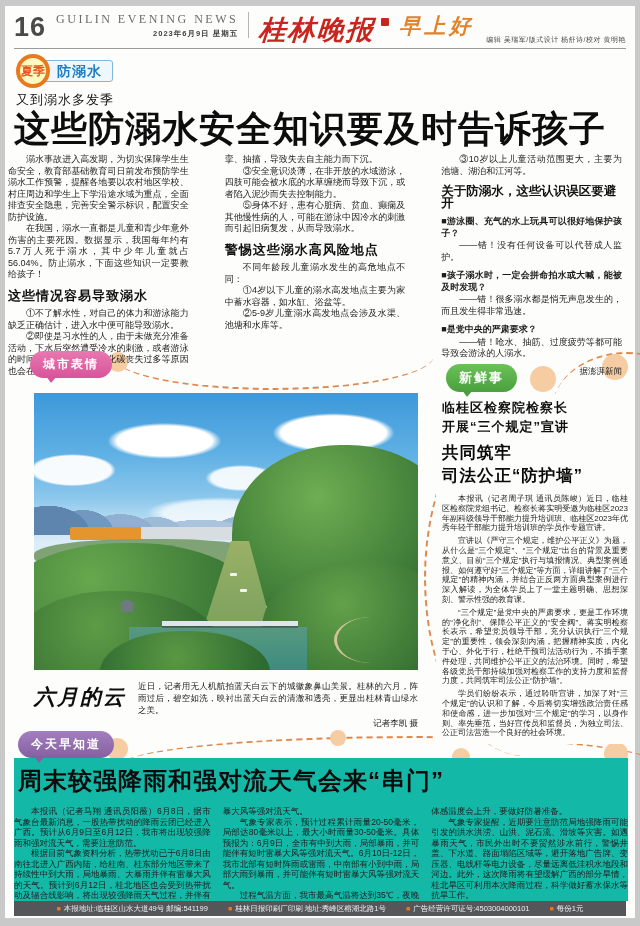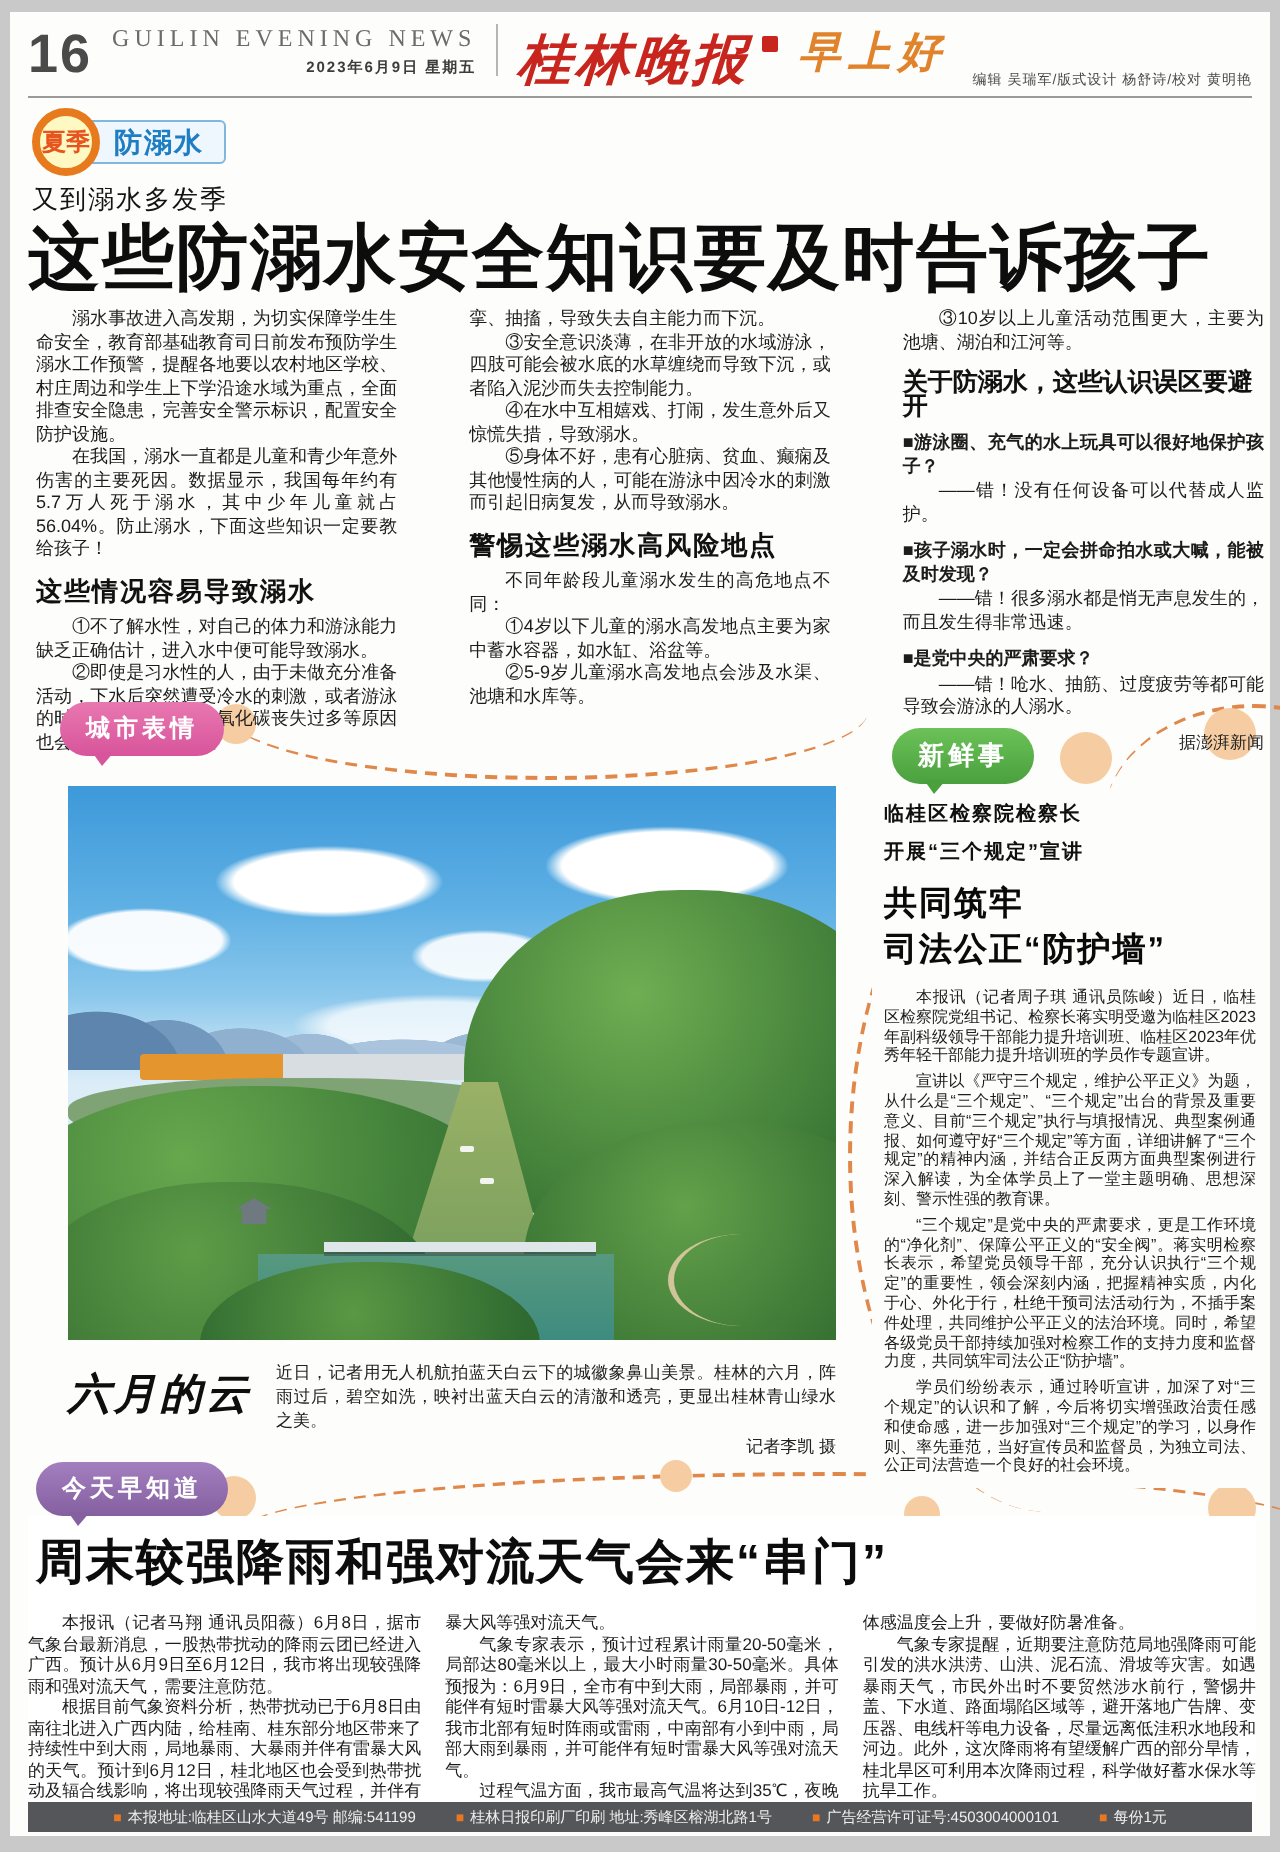--- a/index.html
+++ b/index.html
@@ -29,21 +29,21 @@
             font-size:12px; font-weight:900; color:#e8541e; z-index:2; }
   .tbox { height:22px; padding:2px 10px 0 14px; margin-left:-8px; border:1px solid #7fb7dd; border-radius:3px;
           background:#eef7fd; color:#1f7ec2; font-weight:800; font-size:14px; letter-spacing:1px; }
 
   .kicker { position:absolute; left:16px; top:91px; font-size:13px; font-weight:500; color:#141414; letter-spacing:1px; z-index:2; }
   .headline { position:absolute; left:14px; top:105px; width:614px; font-size:36px; font-weight:900;
               color:#0d0d0d; letter-spacing:1px; white-space:nowrap; z-index:2; }
 
   
   .cols { display:grid; grid-template-columns:repeat(3,1fr); column-gap:12px; }
-  .main-cols { position:absolute; left:18px; top:154px; width:614px; height:236px; z-index:2;gap:36px; }
+  .main-cols { position:absolute; left:8px; top:154px; width:614px; height:236px; z-index:2;gap:36px; }
   .col { font-size:9px; line-height:11.5px; color:#1c1c1c; }
   .para { text-indent:2em; text-align:justify; }
   .cont { text-align:justify; }
   .subhead { font-size:13px; font-weight:900; color:#111; letter-spacing:1px; margin:9px 0 7px; }
   .subhead.long { font-size:12.5px; letter-spacing:0; }
   .myth { margin-top:7px; }
   .myth .q { font-weight:700; text-align:justify; }
   .myth .a { text-indent:2em; text-align:justify; margin-top:1px; }
   .credit { text-align:right; margin-top:6px; font-size:8.5px; color:#222; }
 
@@ -119,28 +119,28 @@
   
   .caption { position:absolute; left:34px; top:680px; width:384px; display:flex; gap:12px;
              background:#fdfdfc; z-index:2; align-items:flex-start; }
   .cap-title { font-size:21px; font-weight:900; color:#0e0e0e; letter-spacing:2px; white-space:nowrap; padding-top:3px;font-style:italic; }
   .cap-body { flex:1; font-size:8.5px; line-height:12px; color:#222; text-align:justify; }
   .cap-credit { text-align:right; margin-top:1px; }
 
   
   .right-art { position:absolute; left:436px; top:394px; width:194px; background:#fdfdfc;
                z-index:2; padding:4px 2px 6px 6px; }
-  .rt-small { font-size:10px; font-weight:800; color:#101010; line-height:19px; letter-spacing:1px; }
+  .rt-small { font-size:13px; font-weight:800; color:#101010; line-height:19px; letter-spacing:1px; }
   .rt-big { font-size:16.5px; font-weight:900; color:#0a0a0a; line-height:23px; letter-spacing:1px; }
   .rt-big.first { margin-top:5px; }
   .right-art .para { font-size:8px; line-height:9.8px; margin-top:3px; color:#1c1c1c; }
   .right-art .para.first { margin-top:7px; }
 
   
-  .weather { position:absolute; left:14px; top:758px; width:614px; height:143px; background:#ffffff; z-index:2; }
+  .weather { position:absolute; left:14px; top:758px; width:614px; height:143px; background:#14b8a6; z-index:2; }
   .w-headline { font-size:24px; font-weight:900; color:#0c0c0c; letter-spacing:1px; margin:7px 0 9px 4px; }
   .w-cols { height:100px; overflow:hidden; }
   .w-cols .col { font-size:8.5px; line-height:10.5px; }
 
   
   .foot { position:absolute; left:14px; right:14px; top:901px; height:15px; background:#55565a;
           display:flex; align-items:center; justify-content:center; gap:20px; z-index:3; }
   .fitem { font-size:7.5px; color:#f0f0f0; white-space:nowrap; }
   .fitem::before { content:"■"; color:#e87722; margin-right:3px; font-size:7px; }
 </style>
@@ -187,21 +187,20 @@
     <div class="col">
       <p class="para">溺水事故进入高发期，为切实保障学生生命安全，教育部基础教育司日前发布预防学生溺水工作预警，提醒各地要以农村地区学校、村庄周边和学生上下学沿途水域为重点，全面排查安全隐患，完善安全警示标识，配置安全防护设施。</p>
       <p class="para">在我国，溺水一直都是儿童和青少年意外伤害的主要死因。数据显示，我国每年约有5.7万人死于溺水，其中少年儿童就占56.04%。防止溺水，下面这些知识一定要教给孩子！</p>
       <h3 class="subhead">这些情况容易导致溺水</h3>
       <p class="para">①不了解水性，对自己的体力和游泳能力缺乏正确估计，进入水中便可能导致溺水。</p>
       <p class="para">②即使是习水性的人，由于未做充分准备活动，下水后突然遭受冷水的刺激，或者游泳的时间过长，体内的二氧化碳丧失过多等原因也会在水下出现四肢痉</p>
     </div>
     <div class="col">
       <p class="cont">挛、抽搐，导致失去自主能力而下沉。</p>
       <p class="para">③安全意识淡薄，在非开放的水域游泳，四肢可能会被水底的水草缠绕而导致下沉，或者陷入泥沙而失去控制能力。</p>
-      <p class="para">④在水中互相嬉戏、打闹，发生意外后又惊慌失措，导致溺水。</p>
       <p class="para">⑤身体不好，患有心脏病、贫血、癫痫及其他慢性病的人，可能在游泳中因冷水的刺激而引起旧病复发，从而导致溺水。</p>
       <h3 class="subhead">警惕这些溺水高风险地点</h3>
       <p class="para">不同年龄段儿童溺水发生的高危地点不同：</p>
       <p class="para">①4岁以下儿童的溺水高发地点主要为家中蓄水容器，如水缸、浴盆等。</p>
       <p class="para">②5-9岁儿童溺水高发地点会涉及水渠、池塘和水库等。</p>
     </div>
     <div class="col">
       <p class="para">③10岁以上儿童活动范围更大，主要为池塘、湖泊和江河等。</p>
       <h3 class="subhead long">关于防溺水，这些认识误区要避开</h3>
       <div class="myth">

